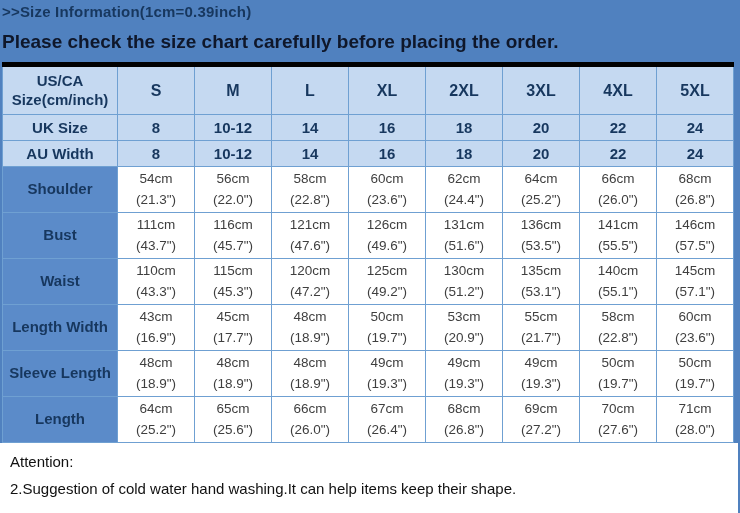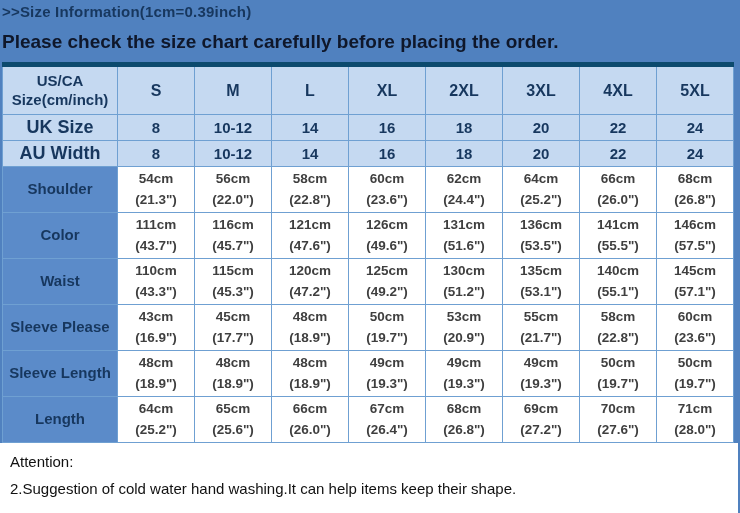--- a/index.html
+++ b/index.html
@@ -27,40 +27,40 @@
     color: #0f172a;
     font-size: 19px;
     font-weight: bold;
   }
 
   table.size-chart {
     table-layout: fixed;
     border-collapse: collapse;
     width: 731px;
     margin-left: 2px;
-    border-top: 5px solid #0c4a6e;
+    border-top: 5px solid #000000;
     background: #701a75;
   }
   table.size-chart td {
     border: 1px solid #6fa0d2;
     text-align: center;
     vertical-align: middle;
     overflow: hidden;
   }
   tr.header-row td { height: 45px; background: #c5d9f1; color: #17375e; font-weight: bold; font-size: 16px; }
   tr.header-row td.corner { font-size: 15px; line-height: 1.25; }
   tr.intl-row td { height: 23px; background: #c5d9f1; color: #17375e; font-weight: bold; font-size: 15px; }
-  tr.meas-row td { height: 43px; background: #ffffff; color: #3f3f3f; font-size: 13.5px; line-height: 1.5; font-weight: bold; }
+  tr.meas-row td { height: 43px; background: #ffffff; color: #3f3f3f; font-size: 13.5px; line-height: 1.5; }
   tr.meas-row td.rowlabel {
     background: #5b8bc9;
     color: #17375e;
     font-size: 15px;
     font-weight: bold;
   }
-  tr.intl-row td.rowlabel { font-size: 18px; }
+  tr.intl-row td.rowlabel { font-size: 15px; }
   td .cellline { display: block; }
 
   .attention {
     background: #ffffff;
     color: #111111;
     width: 736px;
     padding: 1px 0 2px 2px;
     font-size: 15px;
     line-height: 1.27;
     min-height: 79px;
@@ -158,21 +158,21 @@
             <span class="cellline">66cm</span>
             <span class="cellline">(26.0")</span>
           </td>
         <td>
             <span class="cellline">68cm</span>
             <span class="cellline">(26.8")</span>
           </td>
       </tr>
 
       <tr class="meas-row">
-        <td class="rowlabel">Color</td>
+        <td class="rowlabel">Bust</td>
         <td>
             <span class="cellline">111cm</span>
             <span class="cellline">(43.7")</span>
           </td>
         <td>
             <span class="cellline">116cm</span>
             <span class="cellline">(45.7")</span>
           </td>
         <td>
             <span class="cellline">121cm</span>
@@ -230,21 +230,21 @@
             <span class="cellline">140cm</span>
             <span class="cellline">(55.1")</span>
           </td>
         <td>
             <span class="cellline">145cm</span>
             <span class="cellline">(57.1")</span>
           </td>
       </tr>
 
       <tr class="meas-row">
-        <td class="rowlabel">Sleeve Please</td>
+        <td class="rowlabel">Length Width</td>
         <td>
             <span class="cellline">43cm</span>
             <span class="cellline">(16.9")</span>
           </td>
         <td>
             <span class="cellline">45cm</span>
             <span class="cellline">(17.7")</span>
           </td>
         <td>
             <span class="cellline">48cm</span>

